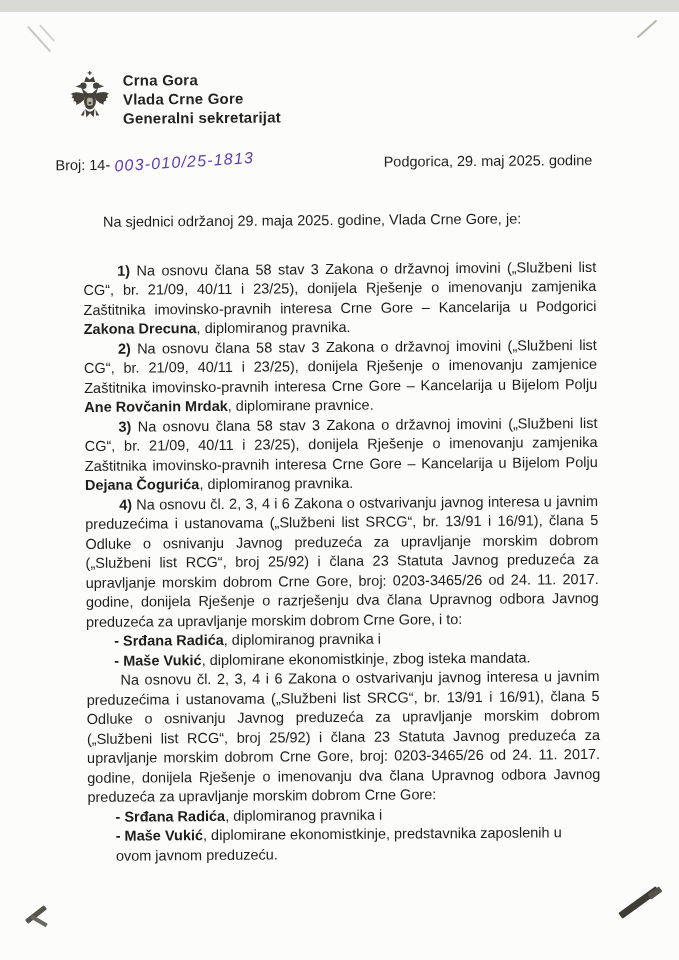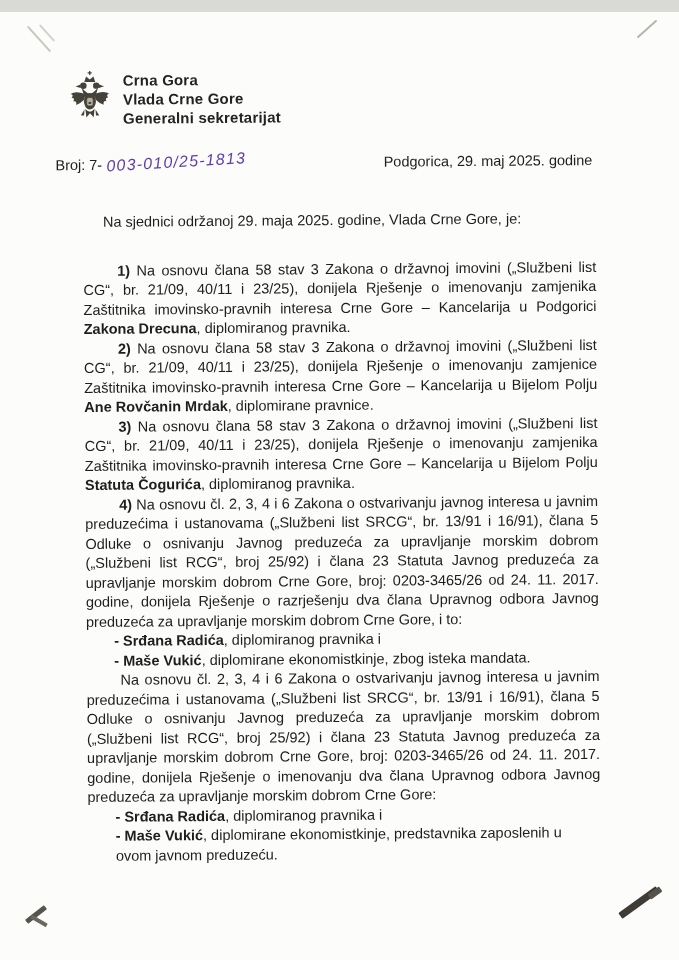--- a/index.html
+++ b/index.html
@@ -112,31 +112,31 @@
       </div>
       <div class="org-lines">
         <div>Crna Gora</div>
         <div>Vlada Crne Gore</div>
         <div>Generalni sekretarijat</div>
       </div>
     </div>
 
     <div class="meta-row">
       <div class="number-line">
-        <span>Broj: 7-</span>
+        <span>Broj: 14-</span>
         <span class="handwritten">003-010/25-1813</span>
       </div>
       <div>Podgorica, 29. maj 2025. godine</div>
     </div>
 
     <div class="body-text">
       <p class="intro"><span>Na sjednici održanoj 29. maja 2025. godine, Vlada Crne Gore, je:</span></p>
       <p class="para"><span class="b">1) </span><span>Na osnovu člana 58 stav 3 Zakona o državnoj imovini („Službeni list CG“, br. 21/09, 40/11 i 23/25), donijela Rješenje o imenovanju zamjenika Zaštitnika imovinsko-pravnih interesa Crne Gore – Kancelarija u Podgorici </span><span class="b">Zakona Drecuna</span><span>, diplomiranog pravnika.</span></p>
       <p class="para"><span class="b">2) </span><span>Na osnovu člana 58 stav 3 Zakona o državnoj imovini („Službeni list CG“, br. 21/09, 40/11 i 23/25), donijela Rješenje o imenovanju zamjenice Zaštitnika imovinsko-pravnih interesa Crne Gore – Kancelarija u Bijelom Polju </span><span class="b">Ane Rovčanin Mrdak</span><span>, diplomirane pravnice.</span></p>
-      <p class="para"><span class="b">3) </span><span>Na osnovu člana 58 stav 3 Zakona o državnoj imovini („Službeni list CG“, br. 21/09, 40/11 i 23/25), donijela Rješenje o imenovanju zamjenika Zaštitnika imovinsko-pravnih interesa Crne Gore – Kancelarija u Bijelom Polju </span><span class="b">Statuta Čogurića</span><span>, diplomiranog pravnika.</span></p>
+      <p class="para"><span class="b">3) </span><span>Na osnovu člana 58 stav 3 Zakona o državnoj imovini („Službeni list CG“, br. 21/09, 40/11 i 23/25), donijela Rješenje o imenovanju zamjenika Zaštitnika imovinsko-pravnih interesa Crne Gore – Kancelarija u Bijelom Polju </span><span class="b">Dejana Čogurića</span><span>, diplomiranog pravnika.</span></p>
       <p class="para"><span class="b">4) </span><span>Na osnovu čl. 2, 3, 4 i 6 Zakona o ostvarivanju javnog interesa u javnim preduzećima i ustanovama („Službeni list SRCG“, br. 13/91 i 16/91), člana 5 Odluke o osnivanju Javnog preduzeća za upravljanje morskim dobrom („Službeni list RCG“, broj 25/92) i člana 23 Statuta Javnog preduzeća za upravljanje morskim dobrom Crne Gore, broj: 0203-3465/26 od 24. 11. 2017. godine, donijela Rješenje o razrješenju dva člana Upravnog odbora Javnog preduzeća za upravljanje morskim dobrom Crne Gore, i to:</span></p>
       <p class="list-item"><span class="b">- Srđana Radića</span><span>, diplomiranog pravnika i</span></p>
       <p class="list-item"><span class="b">- Maše Vukić</span><span>, diplomirane ekonomistkinje, zbog isteka mandata.</span></p>
       <p class="para"><span>Na osnovu čl. 2, 3, 4 i 6 Zakona o ostvarivanju javnog interesa u javnim preduzećima i ustanovama („Službeni list SRCG“, br. 13/91 i 16/91), člana 5 Odluke o osnivanju Javnog preduzeća za upravljanje morskim dobrom („Službeni list RCG“, broj 25/92) i člana 23 Statuta Javnog preduzeća za upravljanje morskim dobrom Crne Gore, broj: 0203-3465/26 od 24. 11. 2017. godine, donijela Rješenje o imenovanju dva člana Upravnog odbora Javnog preduzeća za upravljanje morskim dobrom Crne Gore:</span></p>
       <p class="list-item"><span class="b">- Srđana Radića</span><span>, diplomiranog pravnika i</span></p>
       <p class="list-item"><span class="b">- Maše Vukić</span><span>, diplomirane ekonomistkinje, predstavnika zaposlenih u ovom javnom preduzeću.</span></p>
     </div>
 
   </div>
 

